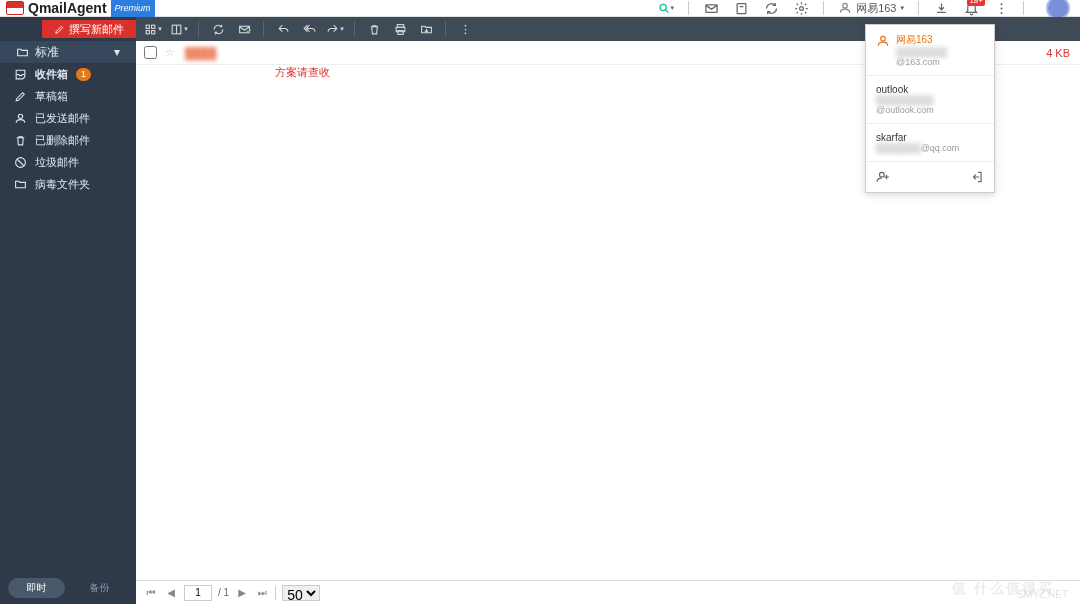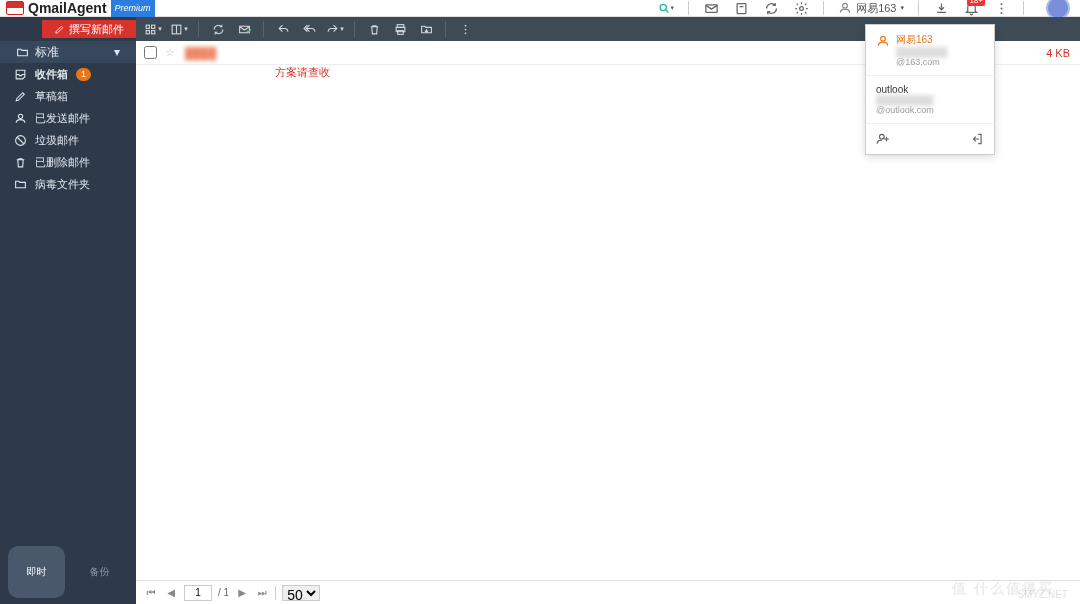--- a/index.html
+++ b/index.html
@@ -28,21 +28,21 @@
 .compose-row { height: 24px; display: flex; align-items: center; justify-content: flex-end; background: #2e3a4a; }
 .compose-btn { background: #d9322c; color: #fff; font-size: 11px; height: 18px; padding: 0 12px; border-radius: 1px; display: flex; align-items: center; gap: 4px; cursor: pointer; }
 .compose-btn svg { width: 11px; height: 11px; }
 .folder-header { height: 22px; display: flex; align-items: center; padding: 0 16px; gap: 6px; font-size: 12px; background: #37485c; cursor: pointer; }
 .folder-header svg { width: 13px; height: 13px; }
 .chev { margin-left: auto; }
 .nav-item { height: 22px; display: flex; align-items: center; padding: 0 8px 0 14px; gap: 8px; font-size: 11px; cursor: pointer; }
 .nav-item svg { width: 13px; height: 13px; flex-shrink: 0; }
 .nav-item .count { background: #e77817; color: #fff; border-radius: 8px; font-size: 9px; padding: 0 5px; line-height: 13px; }
 .sidebar-bottom { margin-top: auto; display: flex; padding: 6px 8px; gap: 6px; }
-.pill { flex: 1; text-align: center; font-size: 10px; padding: 19px 0; border-radius: 10px; cursor: pointer; }
+.pill { flex: 1; text-align: center; font-size: 10px; padding: 3px 0; border-radius: 10px; cursor: pointer; }
 .pill.active { background: #49586b; color: #fff; }
 .pill.inactive { color: #8a97a8; }
 
 
 .content { flex: 1; display: flex; flex-direction: column; min-width: 0; }
 .toolbar { height: 24px; background: #3e4a56; display: flex; align-items: center; padding: 0 6px; gap: 4px; }
 .tbtn { width: 22px; height: 20px; display: flex; align-items: center; justify-content: center; color: #d4d9df; cursor: pointer; border-radius: 2px; position: relative; }
 .tbtn svg { width: 13px; height: 13px; }
 .tbtn .dd { font-size: 7px; margin-left: 1px; }
 .tsep { width: 1px; height: 16px; background: #5a6570; margin: 0 4px; }
@@ -191,30 +191,30 @@
       </div>
       <div class="nav-item">
         <svg viewBox="0 0 24 24" fill="none" stroke="currentColor" stroke-width="2">
             <circle cx="12" cy="8" r="4"></circle>
             <path d="M4 20c0-4 4-6 8-6s8 2 8 6"></path>
           </svg>
         <span>已发送邮件</span>
       </div>
       <div class="nav-item">
         <svg viewBox="0 0 24 24" fill="none" stroke="currentColor" stroke-width="2">
+            <path d="M5 7h14M9 7V5h6v2M7 7l1 13h8l1-13"></path>
+          </svg>
+        <span>已删除邮件</span>
+      </div>
+      <div class="nav-item">
+        <svg viewBox="0 0 24 24" fill="none" stroke="currentColor" stroke-width="2">
             <circle cx="12" cy="12" r="9"></circle>
             <line x1="6" y1="6" x2="18" y2="18"></line>
           </svg>
         <span>垃圾邮件</span>
-      </div>
-      <div class="nav-item">
-        <svg viewBox="0 0 24 24" fill="none" stroke="currentColor" stroke-width="2">
-            <path d="M5 7h14M9 7V5h6v2M7 7l1 13h8l1-13"></path>
-          </svg>
-        <span>已删除邮件</span>
       </div>
       <div class="nav-item">
         <svg viewBox="0 0 24 24" fill="none" stroke="currentColor" stroke-width="2">
             <path d="M3 6h6l2 2h10v10H3z"></path>
           </svg>
         <span>病毒文件夹</span>
       </div>
       <div class="sidebar-bottom">
         <div class="pill active">即时</div>
         <div class="pill inactive">备份</div>
@@ -332,20 +332,24 @@
         </svg>
       <div>
         <div class="acct-name">网易163</div>
         <div class="acct-email"><span class="blur-box">████████</span><span>@163.com</span></div>
       </div>
     </div>
   </div>
   <div class="acct-item">
     <div class="acct-name">outlook</div>
     <div class="acct-email"><span class="blur-box">█████████</span><span>@outlook.com</span></div>
+  </div>
+  <div class="acct-item">
+    <div class="acct-name">skarfar</div>
+    <div class="acct-email"><span class="blur-box">███████</span><span>@qq.com</span></div>
   </div>
   <div class="acct-foot">
     <svg viewBox="0 0 24 24" fill="none" stroke="currentColor" stroke-width="2">
         <circle cx="10" cy="8" r="4"></circle>
         <path d="M2 20c0-4 4-6 8-6"></path>
         <line x1="18" y1="8" x2="18" y2="16"></line>
         <line x1="14" y1="12" x2="22" y2="12"></line>
       </svg>
     <svg viewBox="0 0 24 24" fill="none" stroke="currentColor" stroke-width="2">
         <path d="M14 4h5v16h-5"></path>

